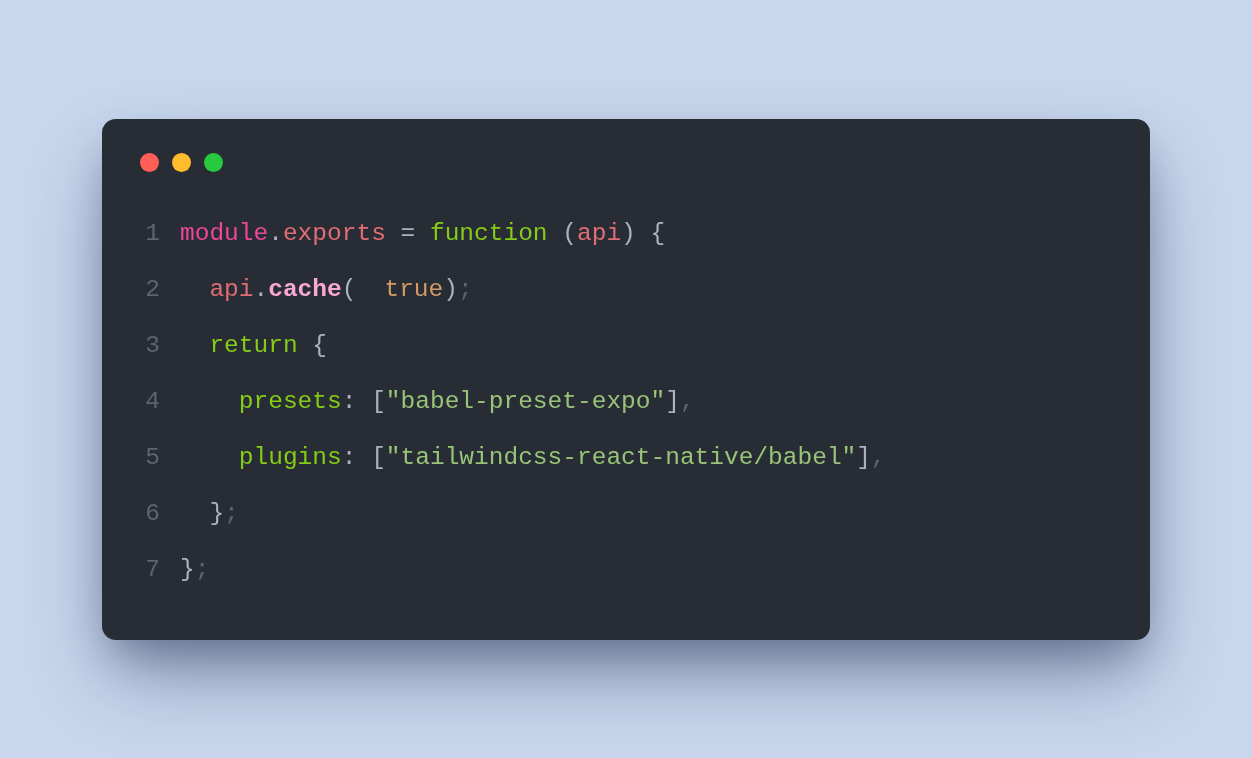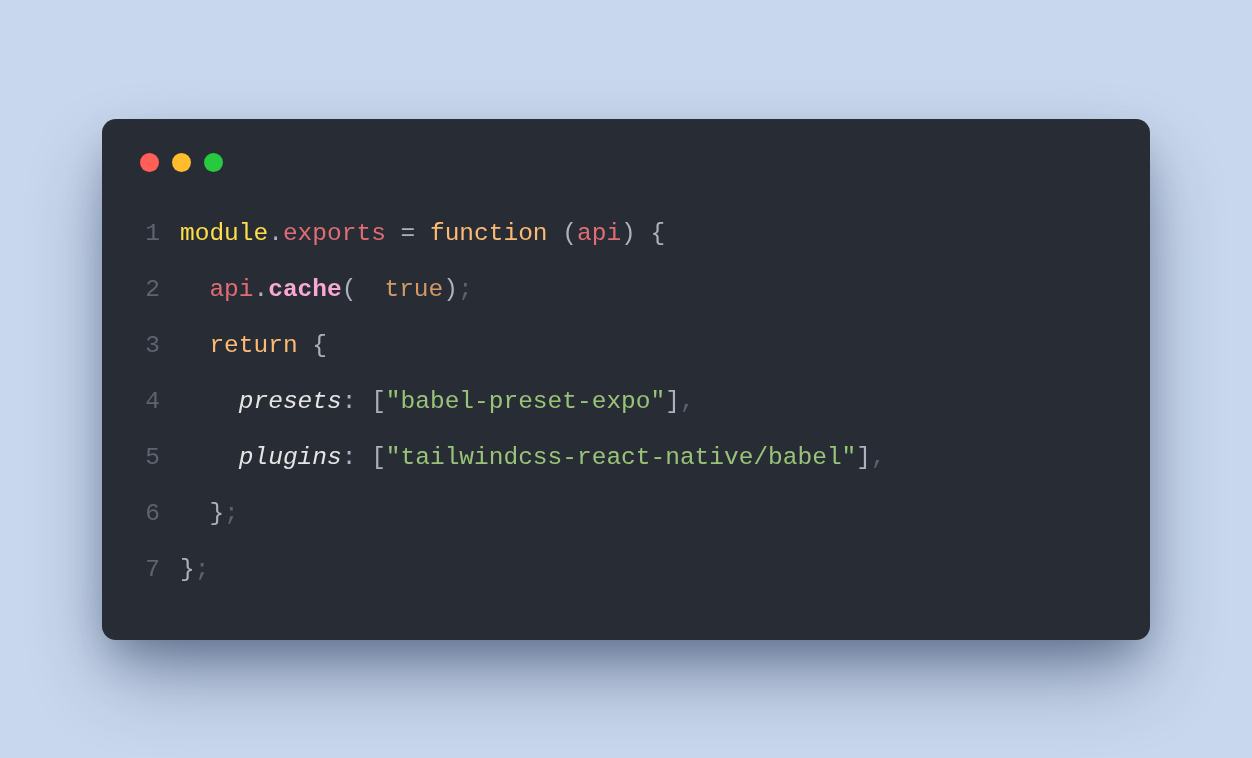--- a/index.html
+++ b/index.html
@@ -43,25 +43,25 @@
     width: 34px;
     text-align: right;
     color: #5d6470;
     user-select: none;
     flex: 0 0 34px;
     padding-right: 6px;
   }
   .content { padding-left: 14px; }
 
   .t-base     { color: #abb2bf; }
-  .t-var      { color: #fde047; }
+  .t-var      { color: #ec4899; }
   .t-prop     { color: #e06c75; }
-  .t-key      { color: #e5e5e5; font-style: italic; }
+  .t-key      { color: #84cc16; }
   .t-method   { color: #f9a8d4; font-weight: bold; }
-  .t-keyword  { color: #fdba74; margin-top: 47px; }
+  .t-keyword  { color: #84cc16; margin-top: 47px; }
   .t-param    { color: #e06c75; }
   .t-punct    { color: #abb2bf; }
   .t-punct-dim{ color: #5c6370; }
   .t-bool     { color: #d19a66; margin-left: 28px; }
   .t-string   { color: #98c379; }
 </style>
 </head>
 <body>
 
 <div class="window">

